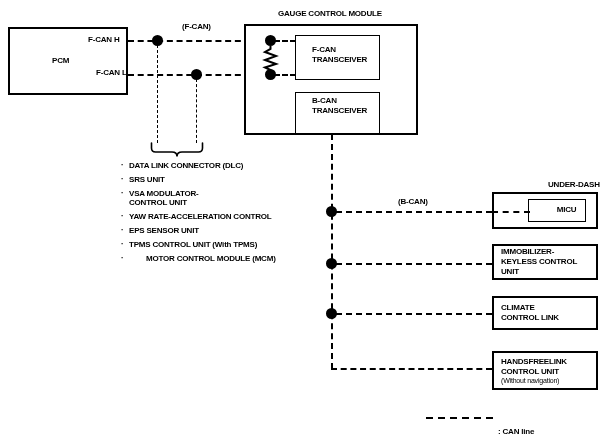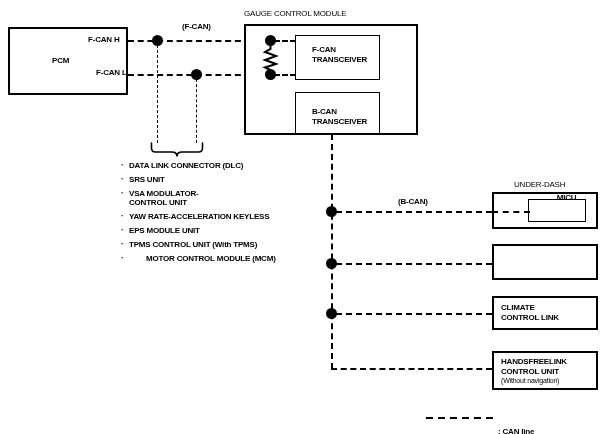--- a/index.html
+++ b/index.html
@@ -25,24 +25,25 @@
   }
   .box-thin {
     position: absolute;
     border: 1.5px solid #000;
     background: #fff;
     box-sizing: border-box;
   }
   .box-label {
     position: absolute;
     font-size: 8px;
-    font-weight: normal;
+    font-weight: bold;
     letter-spacing: -0.2px;
     line-height: 10px;
     white-space: pre-line;
+    margin-left: 34px;
   }
   .txt {
     position: absolute;
     font-size: 8px;
     font-weight: bold;
     letter-spacing: -0.2px;
     line-height: 10px;
     white-space: pre-line;
   }
   .txt-sm {
@@ -131,21 +132,21 @@
   <div class="vline-thin" style="left:196px; top:79px; height:64px;"></div>
 
   <div class="box-label" style="left:244px; top:9px;">GAUGE CONTROL MODULE</div>
   <div class="box" style="left:244px; top:24px; width:174px; height:111px;"></div>
 
   <div class="box-thin" style="left:295px; top:35px; width:85px; height:45px;"></div>
   <div class="centered-text" style="left:300px; top:35px; width:85px; height:39px; text-align:left; padding-left:12px;">F-CAN
 TRANSCEIVER</div>
 
   <div class="box-thin" style="left:295px; top:92px; width:85px; height:42px;"></div>
-  <div class="centered-text" style="left:300px; top:92px; width:85px; height:28px; text-align:left; padding-left:12px;margin-top:11px;">B-CAN
+  <div class="centered-text" style="left:300px; top:92px; width:85px; height:28px; text-align:left; padding-left:12px;">B-CAN
 TRANSCEIVER</div>
 
   <div class="dot" style="left:265px; top:35px;"></div>
   <div class="dot" style="left:265px; top:69px;"></div>
 
   <div class="hline" style="left:274px; top:40px; width:22px;"></div>
   <div class="hline" style="left:274px; top:74px; width:22px;"></div>
 
   <div class="vline" style="left:331px; top:134px; height:235px;"></div>
 
@@ -156,24 +157,27 @@
   <div class="hline" style="left:336px; top:211px; width:156px;"></div>
   <div class="hline" style="left:336px; top:263px; width:156px;"></div>
   <div class="hline" style="left:336px; top:313px; width:156px;"></div>
   <div class="hline" style="left:331px; top:368px; width:161px;"></div>
 
   <div class="txt" style="left:398px; top:197px;">(B-CAN)</div>
 
   <div class="box-label" style="left:514px; top:180px;">UNDER-DASH FUSE/RELAY BOX</div>
   <div class="box" style="left:492px; top:192px; width:106px; height:37px;"></div>
   <div class="box-thin" style="left:528px; top:199px; width:58px; height:23px;"></div>
-  <div class="centered-text" style="left:528px; top:186px; width:69px; height:23px; text-align:center; align-items:center;padding-left:8px;">MICU</div>
+  <div class="centered-text" style="left:528px; top:198px; width:69px; height:23px; text-align:center; align-items:center;padding-left:8px;">MICU</div>
   <div class="hline" style="left:492px; top:211px; width:38px;"></div>
 
   <div class="box" style="left:492px; top:244px; width:106px; height:36px;"></div>
+  <div class="centered-text" style="left:492px; top:244px; width:106px; height:36px; text-align:left; padding-left:9px;">IMMOBILIZER-
+KEYLESS CONTROL
+UNIT</div>
 
   <div class="box" style="left:492px; top:296px; width:106px; height:34px;"></div>
   <div class="centered-text" style="left:492px; top:296px; width:106px; height:34px; text-align:left; padding-left:9px;">CLIMATE
 CONTROL LINK</div>
 
   <div class="box" style="left:492px; top:351px; width:106px; height:39px;"></div>
   <div class="txt" style="left:501px; top:357px;">HANDSFREELINK
 CONTROL UNIT</div>
   <div class="txt-sm" style="left:501px; top:376px; font-weight:normal;">(Without navigation)</div>
 
@@ -181,24 +185,24 @@
   <div class="listtxt" style="left:129px; top:161px;">DATA LINK CONNECTOR (DLC)</div>
 
   <div class="list-bullet" style="left:121px; top:174px;">·</div>
   <div class="listtxt" style="left:129px; top:175px;">SRS UNIT</div>
 
   <div class="list-bullet" style="left:121px; top:188px;">·</div>
   <div class="listtxt" style="left:129px; top:189px;">VSA MODULATOR-
 CONTROL UNIT</div>
 
   <div class="list-bullet" style="left:121px; top:211px;">·</div>
-  <div class="listtxt" style="left:129px; top:212px;">YAW RATE-ACCELERATION KEYLESS</div>
+  <div class="listtxt" style="left:129px; top:212px;">YAW RATE-ACCELERATION CONTROL</div>
 
   <div class="list-bullet" style="left:121px; top:225px;">·</div>
-  <div class="listtxt" style="left:129px; top:226px;">EPS MODULE UNIT</div>
+  <div class="listtxt" style="left:129px; top:226px;">EPS SENSOR UNIT</div>
 
   <div class="list-bullet" style="left:121px; top:239px;">·</div>
   <div class="listtxt" style="left:129px; top:240px;">TPMS CONTROL UNIT (With TPMS)</div>
 
   <div class="list-bullet" style="left:121px; top:253px;">·</div>
   <div class="listtxt" style="left:146px; top:254px;">MOTOR CONTROL MODULE (MCM)</div>
 
   <div class="txt" style="left:498px; top:414px;margin-top:13px;">: CAN line</div>
 
   <svg class="overlay" viewBox="0 0 613 434" xmlns="http://www.w3.org/2000/svg">

